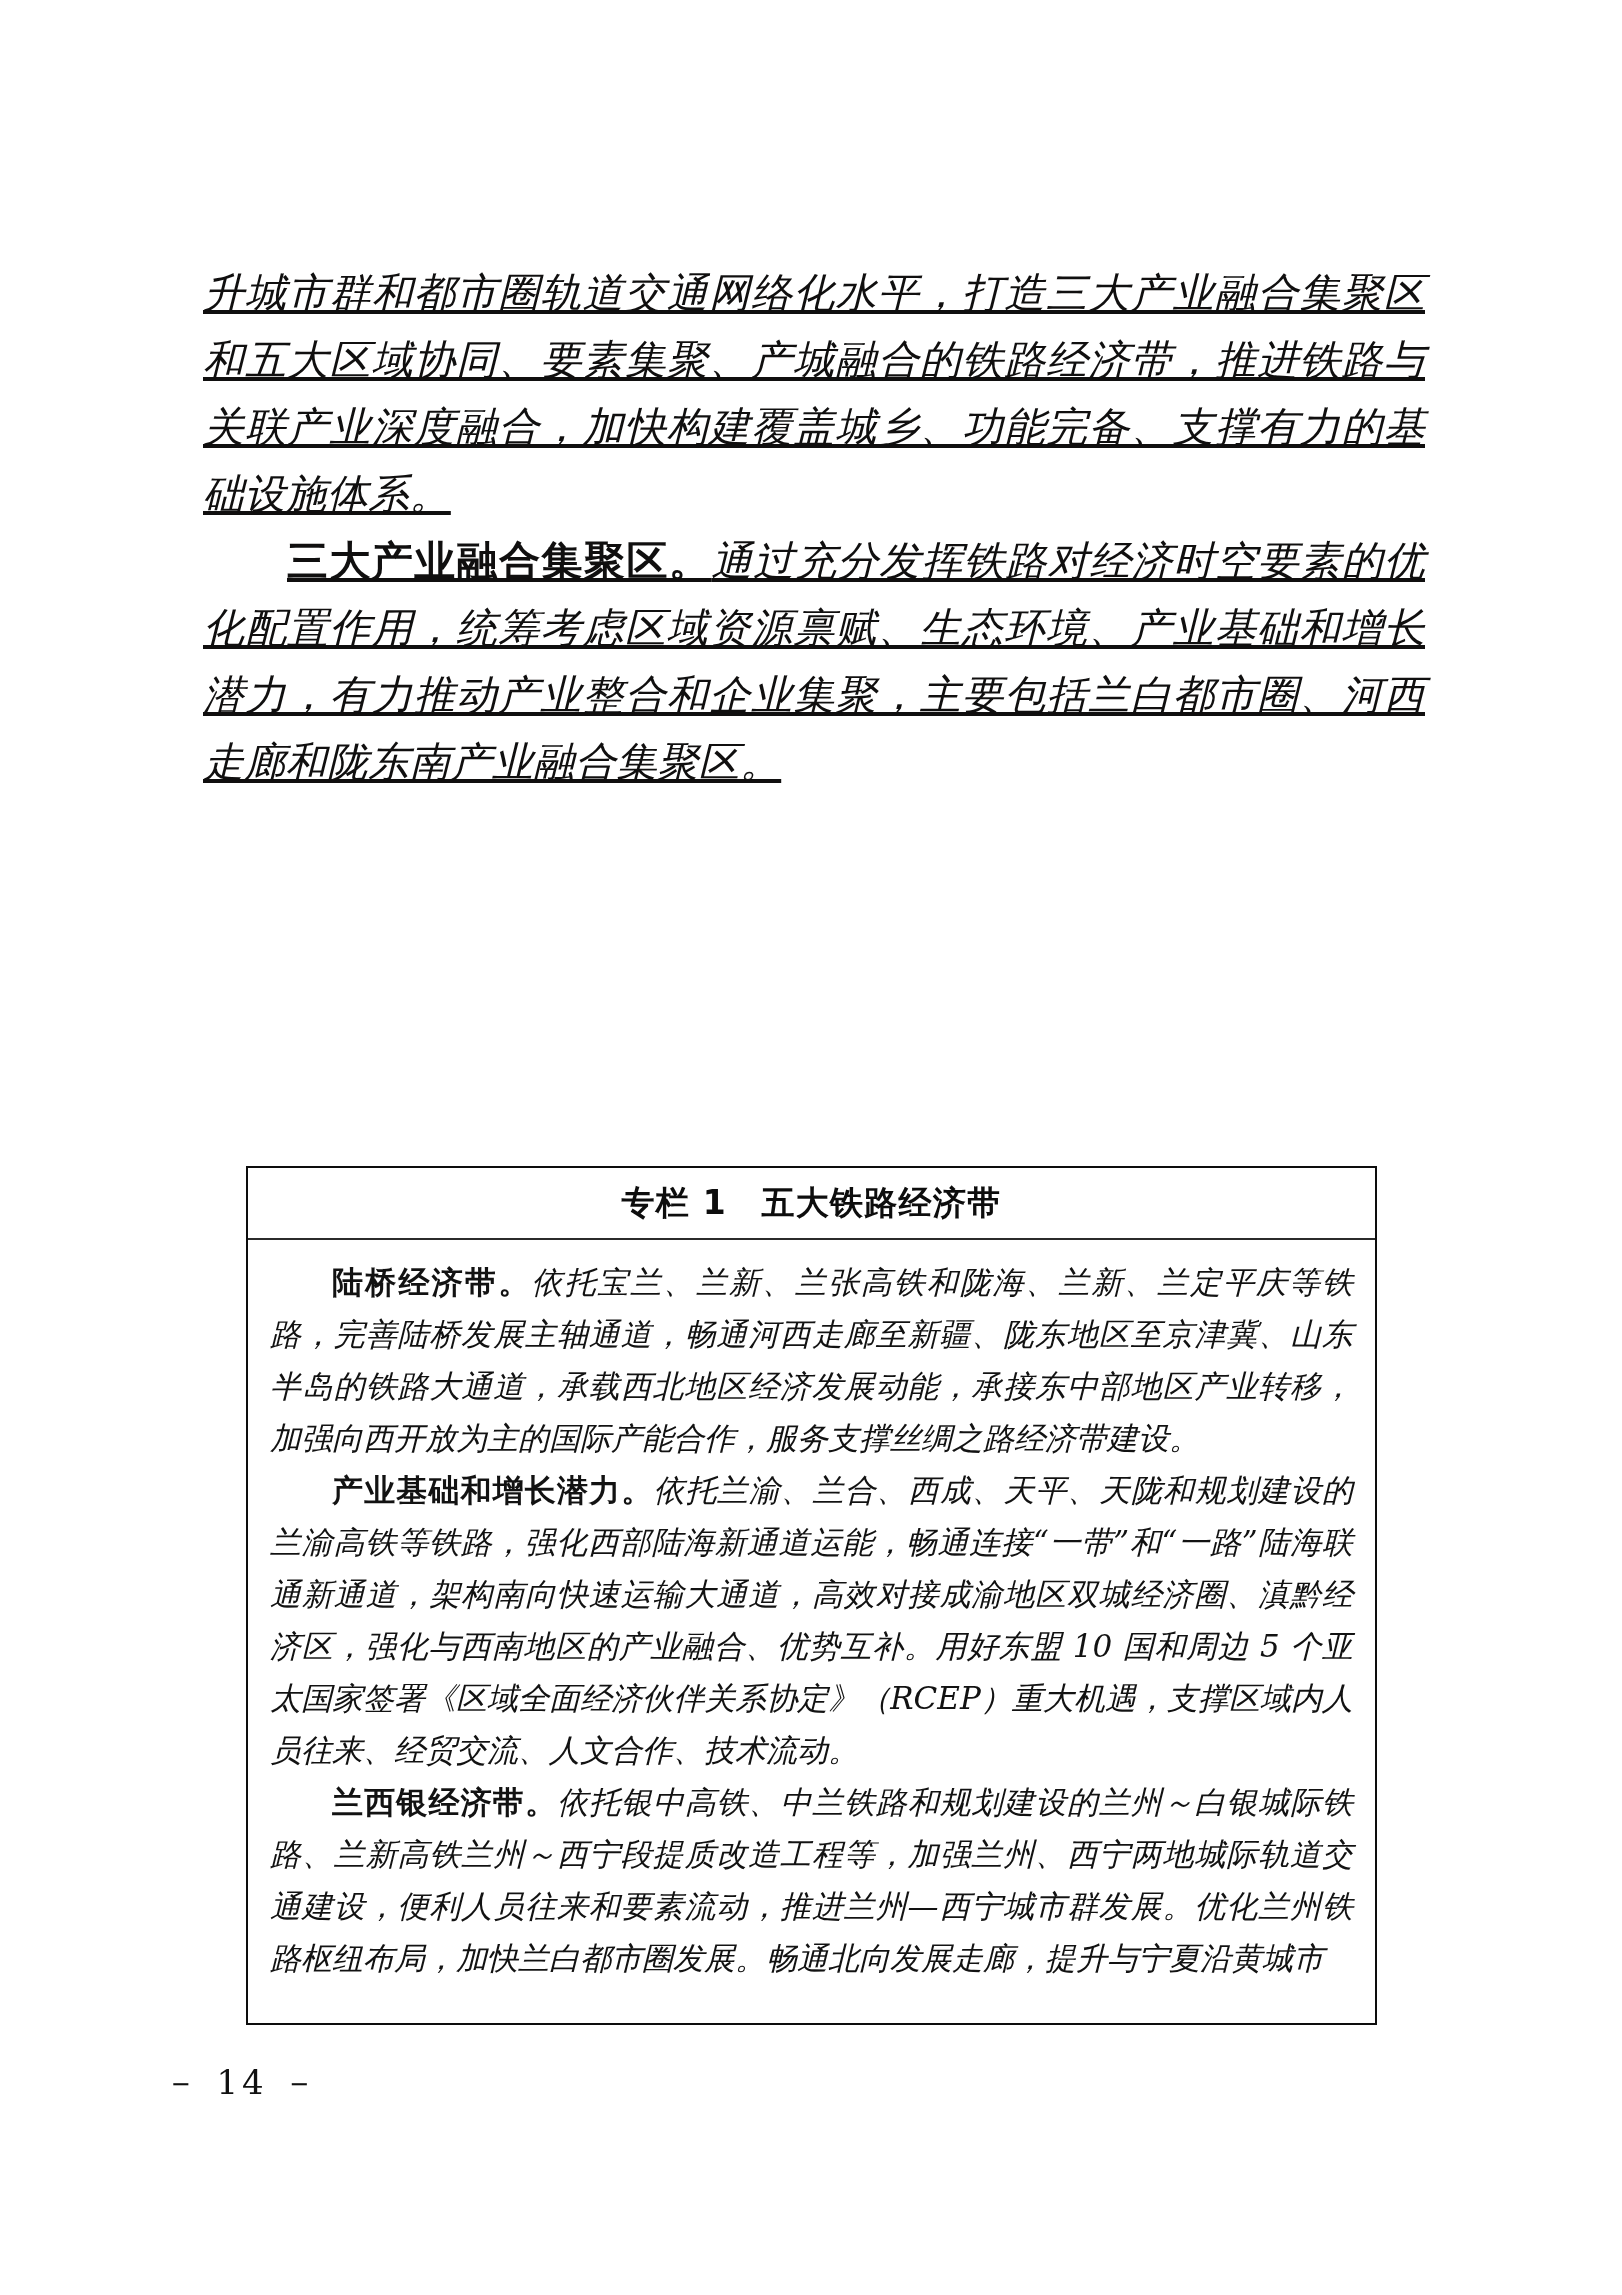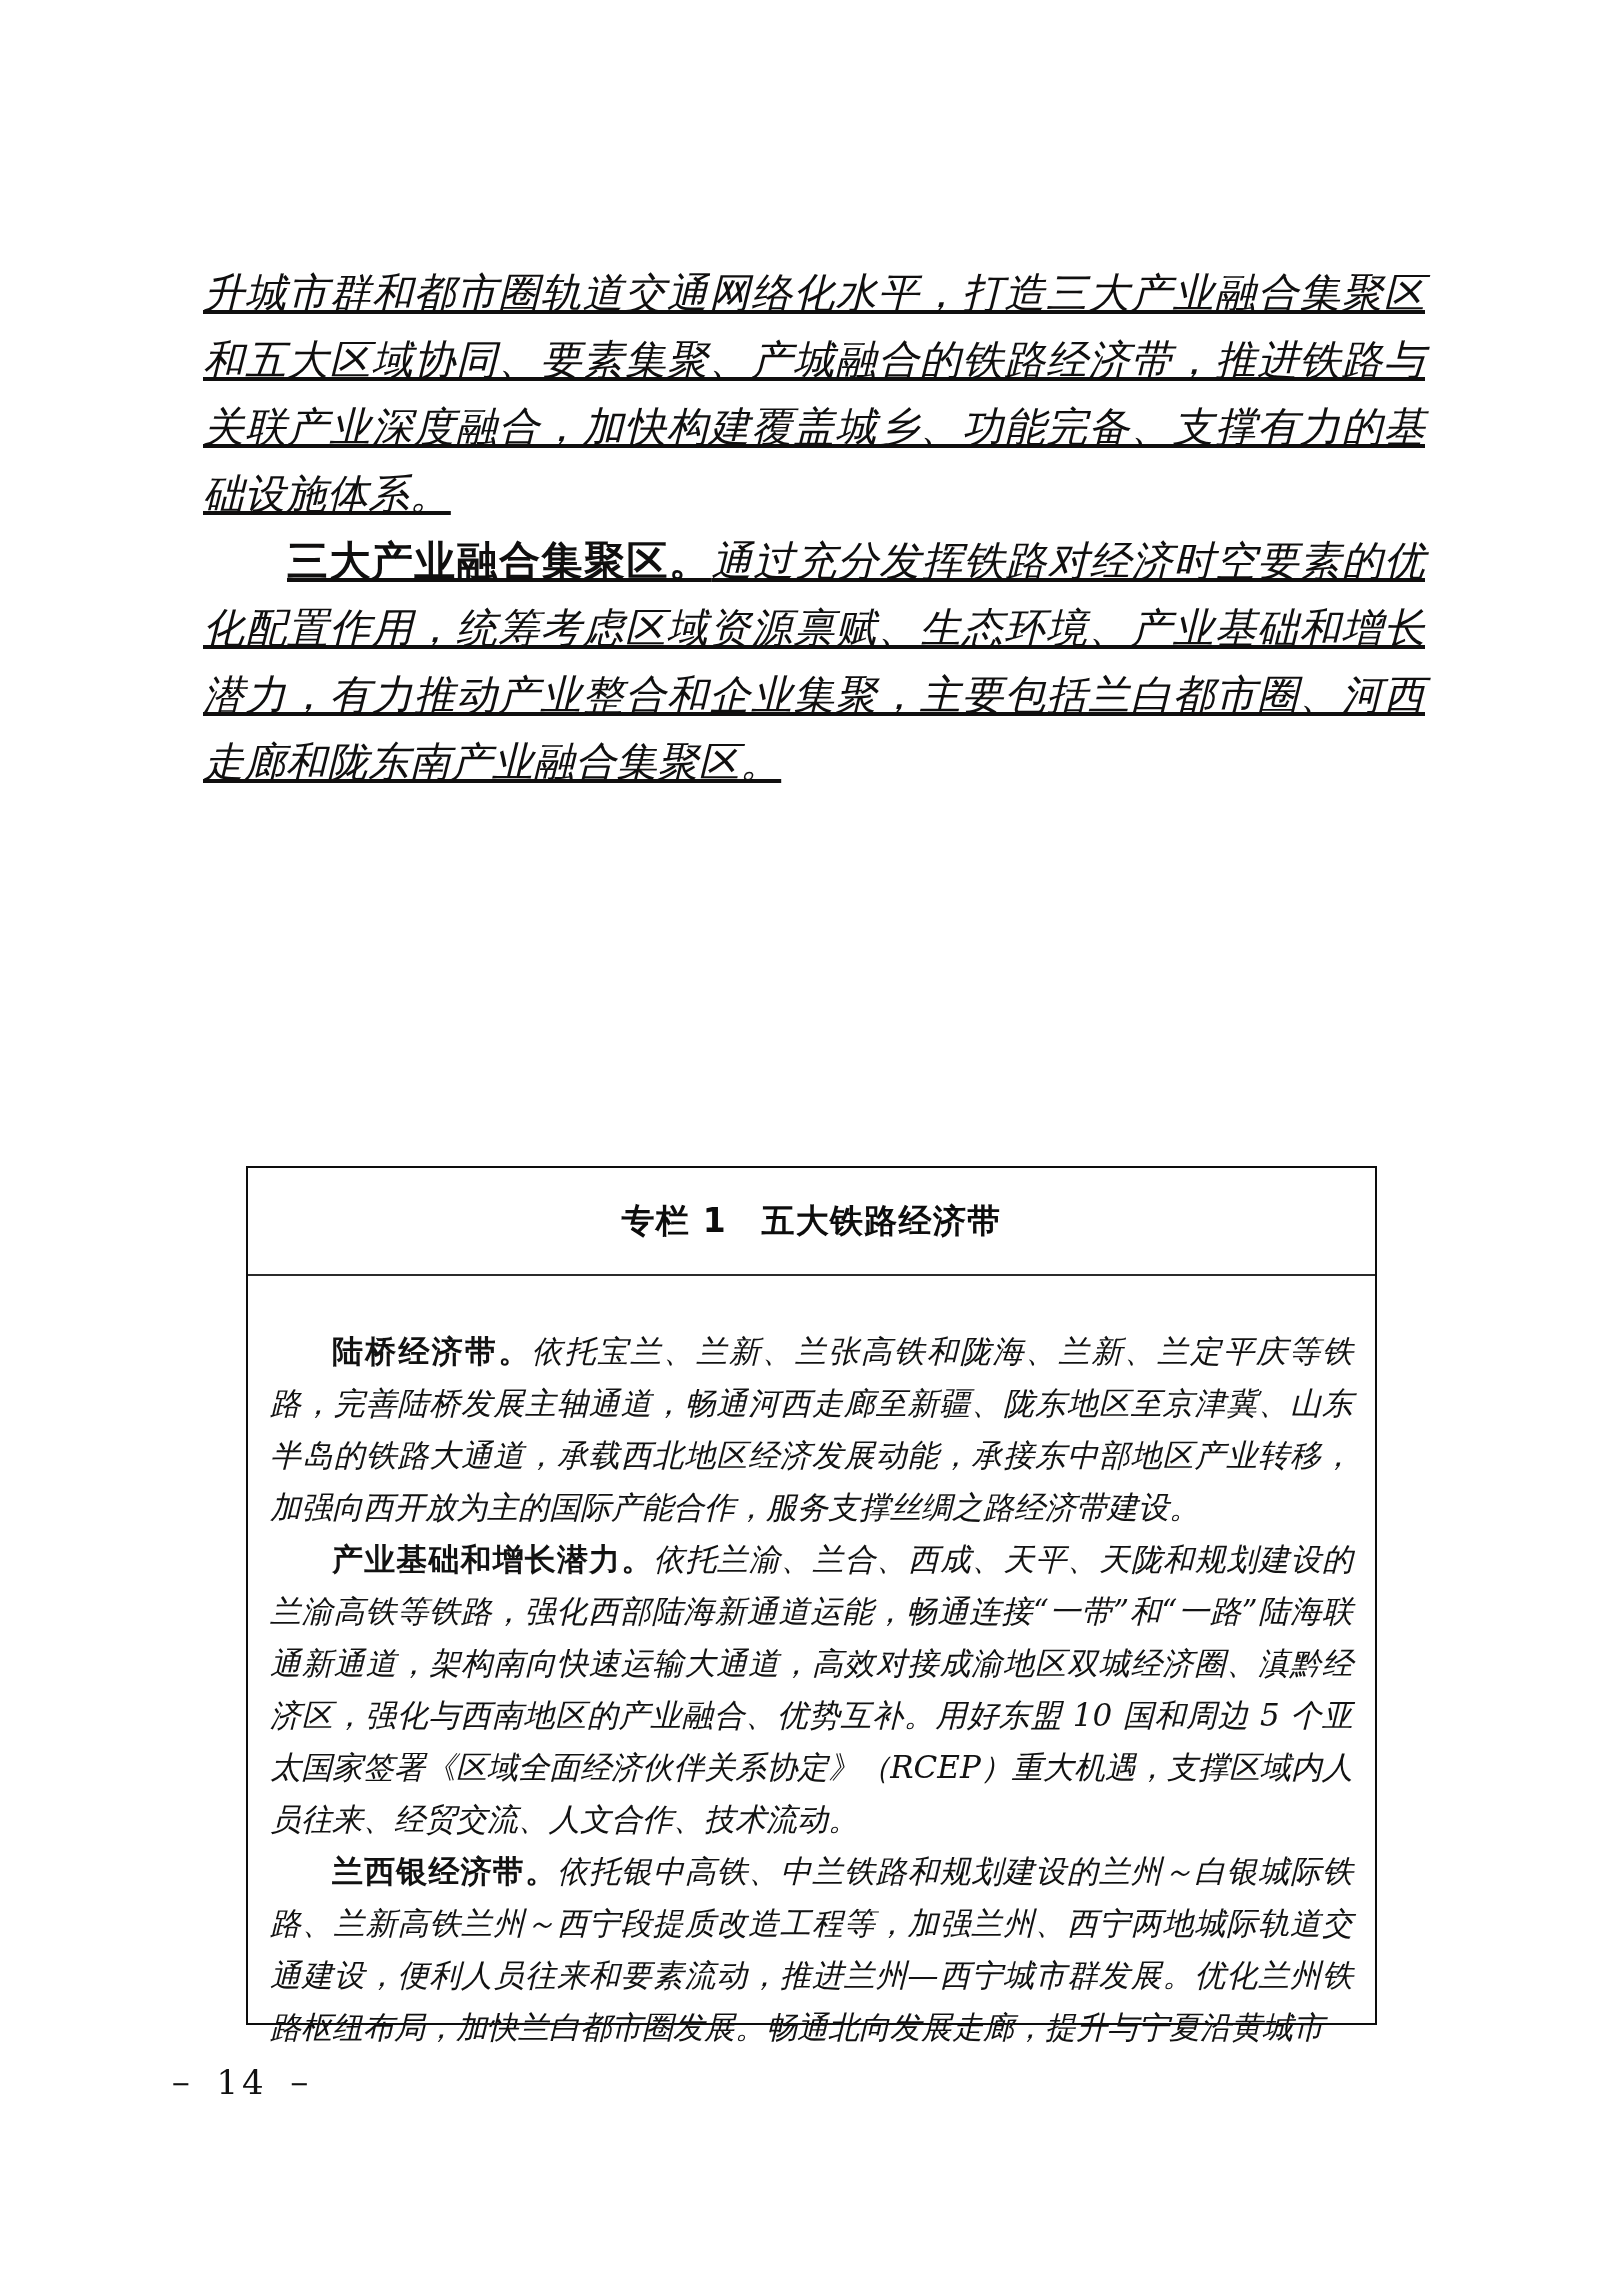--- a/index.html
+++ b/index.html
@@ -61,39 +61,38 @@
     position: absolute;
     left: 246px;
     top: 1166px;
     width: 1131px;
     height: 859px;
     border: 2.6px solid #0d0d0d;
     box-sizing: border-box;
     background: #ffffff;
   }
   .callout-title {
-    height: 108px;
+    height: 72px;
     display: flex;
     align-items: center;
     justify-content: center;
     border-bottom: 2px solid #2b2b2b;
     box-sizing: border-box;
   }
   .callout-title span {
     font-family: "DejaVu Sans", "Liberation Sans", sans-serif;
     font-weight: 700;
     font-size: 33px;
     letter-spacing: 1.3px;
     color: #0d0d0d;
     white-space: pre;
   }
   .callout-body {
     padding: 15.7px 22px 0 22px;
     box-sizing: border-box;
-    margin-top: 33px;
   }
   .cpara {
     font-size: 31px;
     line-height: 52px;
     text-align: justify;
     text-justify: inter-ideograph;
     text-indent: 62px;
     margin: 0;
     color: #121212;
     font-family: "DejaVu Serif", "Liberation Serif", serif;

